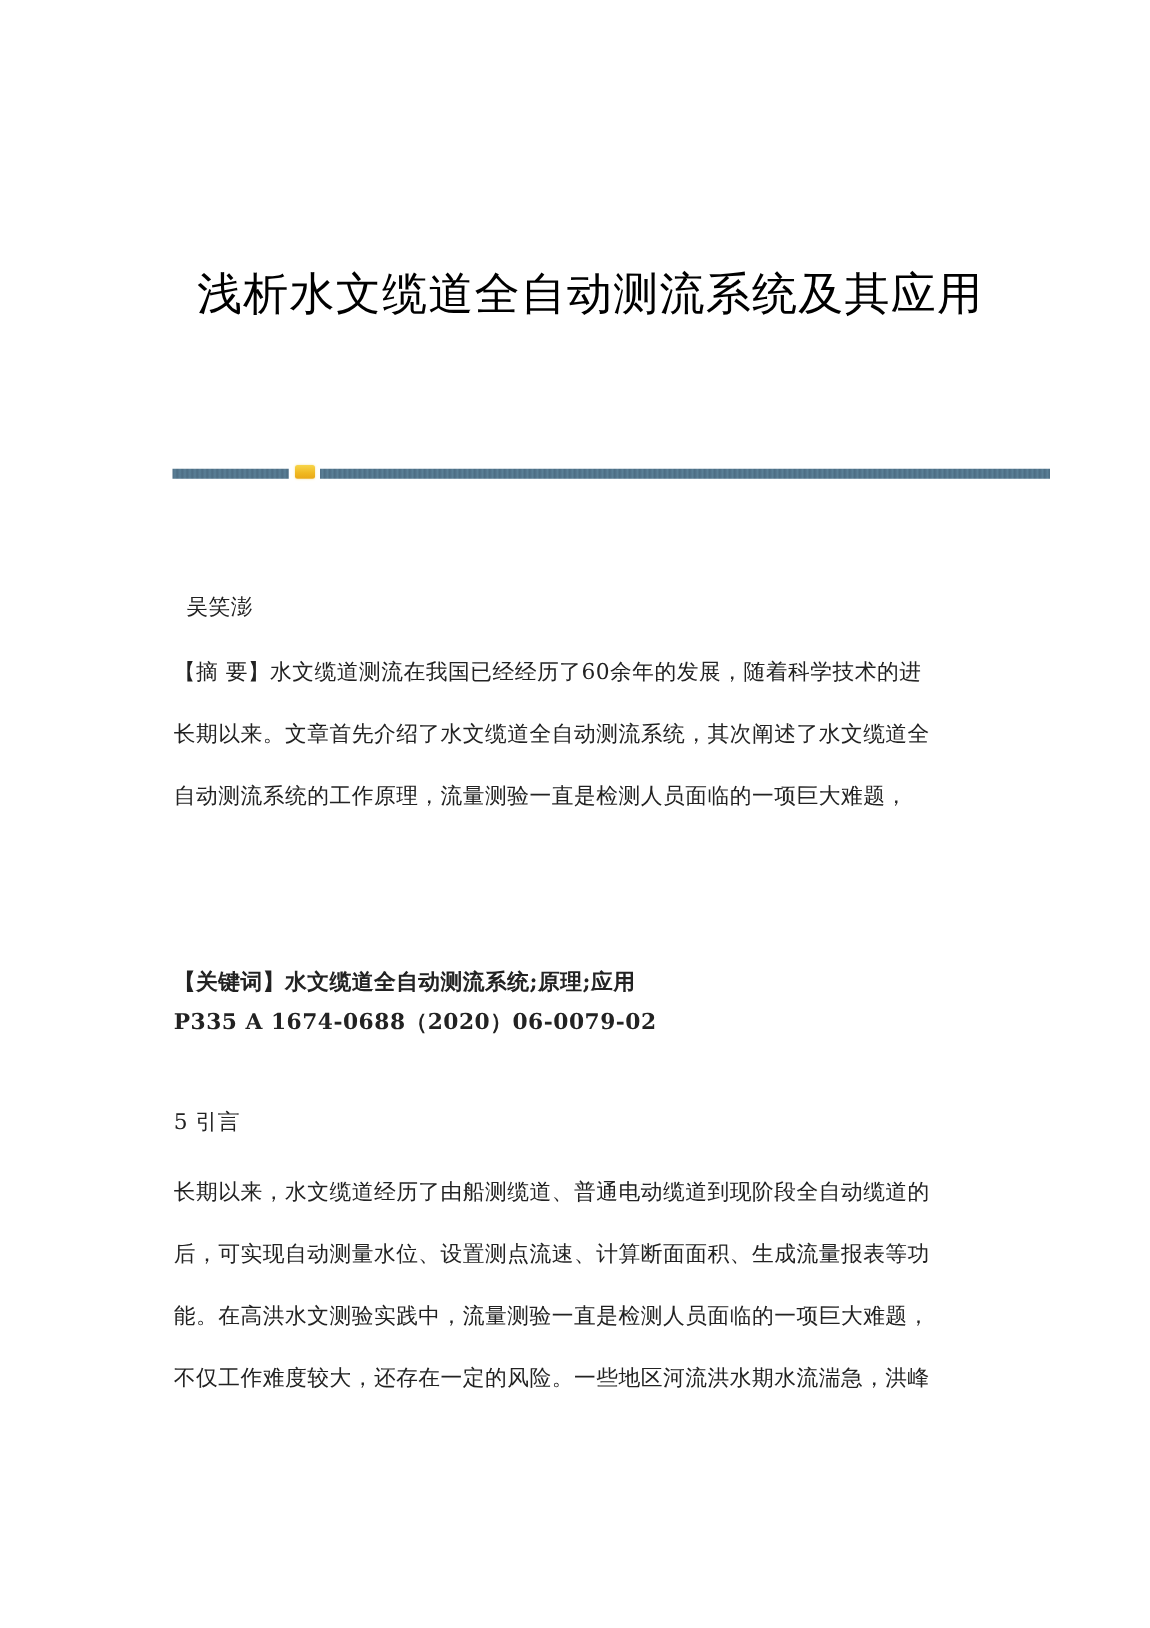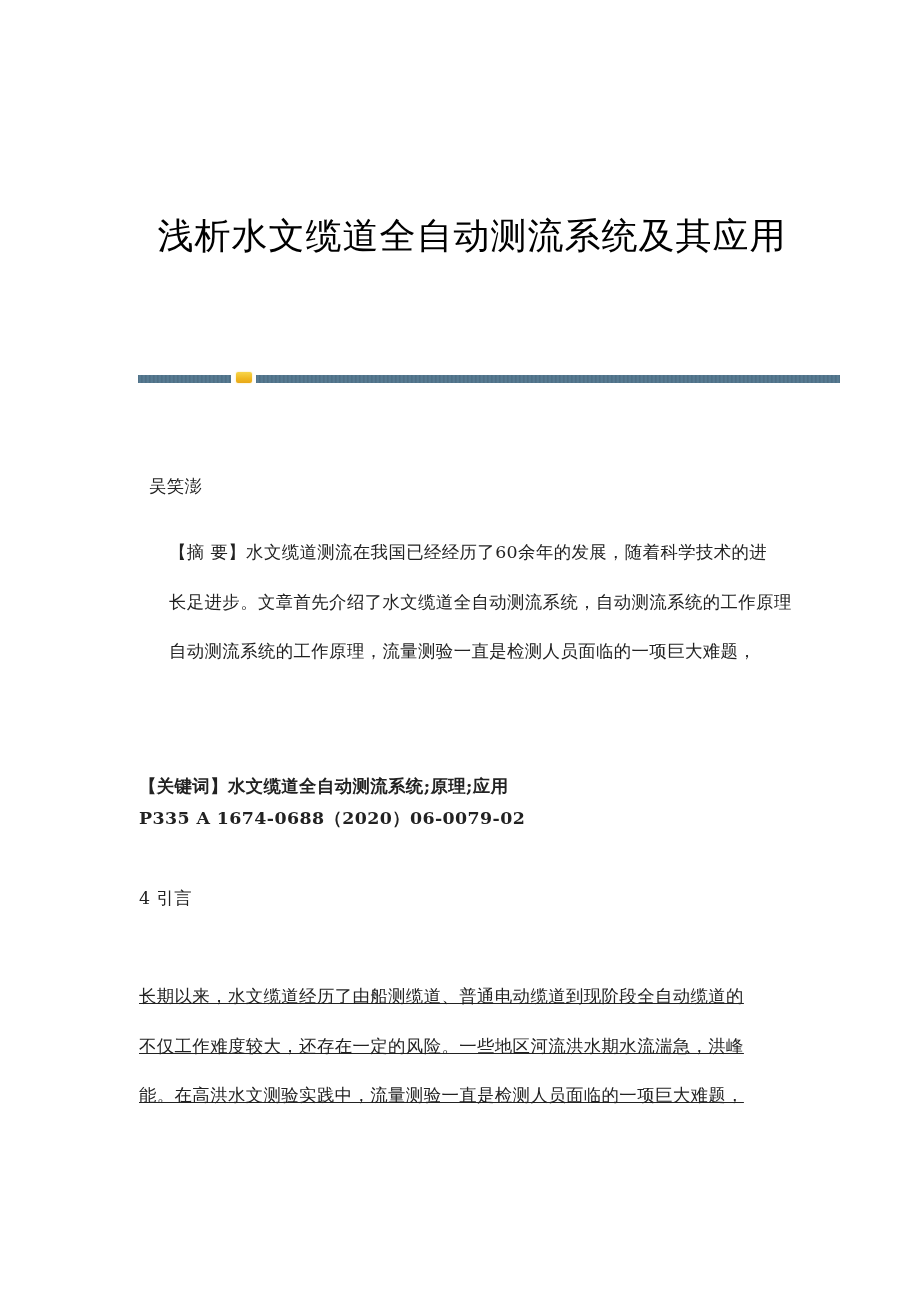--- a/index.html
+++ b/index.html
@@ -86,37 +86,38 @@
   <div class="divider">
     <div class="bar-left"></div>
     <div class="gem"></div>
     <div class="bar-right"></div>
   </div>
 
   <div class="para" style="top:462px;margin-left:10px;">
     <span class="line">吴笑澎</span>
   </div>
 
-  <div class="para" style="top:528px;margin-left:30px;">
+  <div class="para" style="top:514px;">
     <span class="line">【摘 要】水文缆道测流在我国已经经历了60余年的发展，随着科学技术的进</span>
-    <span class="line">长足进步。文章首先介绍了水文缆道全自动测流系统，自动测流系统的工作原理</span>
+    <span class="line">长期以来。文章首先介绍了水文缆道全自动测流系统，其次阐述了水文缆道全</span>
     <span class="line">自动测流系统的工作原理，流量测验一直是检测人员面临的一项巨大难题，</span>
   </div>
 
   <div class="para" style="top:762px;font-weight:bold;">
     <span class="line">【关键词】水文缆道全自动测流系统;原理;应用</span>
   </div>
 
   <div class="para" style="top:794px;font-weight:bold;">
     <span class="line">P335 A 1674-0688（2020）06-0079-02</span>
   </div>
 
   <div class="para" style="top:874px;">
-    <span class="line">4 引言</span>
+    <span class="line">5 引言</span>
   </div>
 
-  <div class="para" style="top:972px;text-decoration:underline;">
+  <div class="para" style="top:930px;">
     <span class="line">长期以来，水文缆道经历了由船测缆道、普通电动缆道到现阶段全自动缆道的</span>
+    <span class="line">后，可实现自动测量水位、设置测点流速、计算断面面积、生成流量报表等功</span>
+    <span class="line">能。在高洪水文测验实践中，流量测验一直是检测人员面临的一项巨大难题，</span>
     <span class="line">不仅工作难度较大，还存在一定的风险。一些地区河流洪水期水流湍急，洪峰</span>
-    <span class="line">能。在高洪水文测验实践中，流量测验一直是检测人员面临的一项巨大难题，</span>
   </div>
 
 </div>
 
 </body></html>

